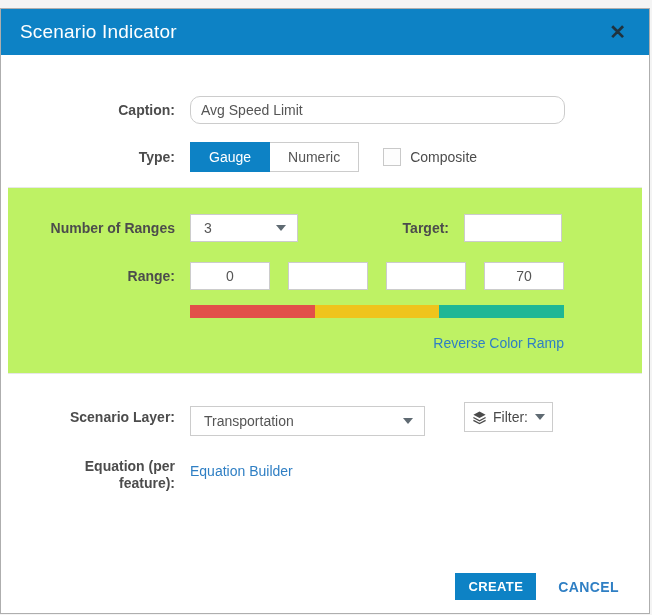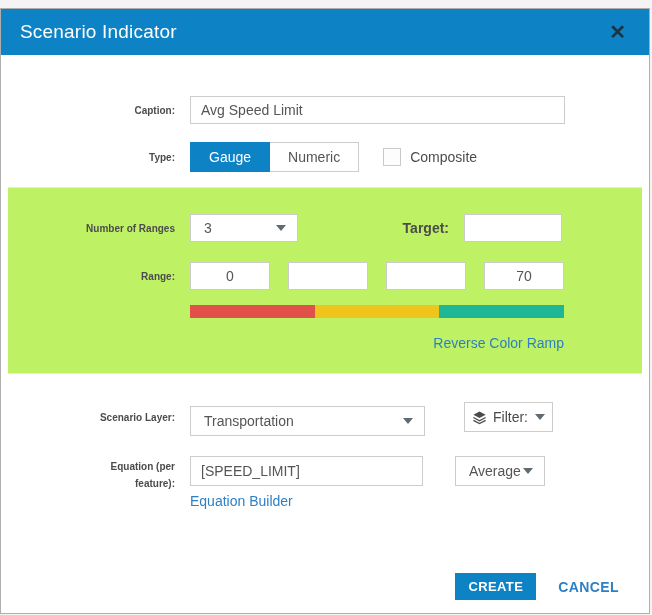--- a/index.html
+++ b/index.html
@@ -32,32 +32,32 @@
     color:#20323e;
     font-size:20px;font-weight:700;
     line-height:1;cursor:pointer;
     padding:2px 4px;
   }
   
   .row{display:flex;align-items:center;}
   .lbl{
     width:174px;flex:none;
     text-align:right;
-    font-size:10px;font-weight:700;color:#4c4c4c;
+    font-size:14px;font-weight:700;color:#4c4c4c;
     margin-right:15px;
   }
   .text-input{
     height:26px;border:1px solid #cccccc;background:#fff;
     font-family:"Liberation Sans",sans-serif;
     font-size:14px;color:#555;
     padding:0 10px;box-sizing:content-box;
     outline:none;
   }
   .caption-row{margin-top:41px;}
-  .caption-input{width:353px;}
+  .caption-input{width:353px;border-radius:10px;}
   
   .type-row{margin-top:18px;}
   .seg{display:flex;}
   .seg-btn{
     height:30px;box-sizing:border-box;
     border:1px solid #cccccc;background:#fff;
     color:#555;font-size:14px;
     font-family:"Liberation Sans",sans-serif;
     padding:0 18px;cursor:pointer;
   }
@@ -246,27 +246,20 @@
         </svg>
       </span>
       <span>Filter:</span>
       <span class="ftri"></span>
     </div>
   </div>
 
   <div class="row eq-row">
     <label class="lbl eq-lbl"><span>Equation (per</span><br><span>feature):</span></label>
     <div class="eq-col">
-      <div class="eq-line">
-        <input class="text-input eq-input" value="[SPEED_LIMIT]" style="">
-        <div class="select avg-select">
-          <span>Average</span>
-          <span class="tri"></span>
-        </div>
-      </div>
       <a class="link builder">Equation Builder</a>
     </div>
   </div>
 
   <div class="footer">
     <button class="create-btn">CREATE</button>
     <a class="link cancel-link">CANCEL</a>
   </div>
 
 </div>

